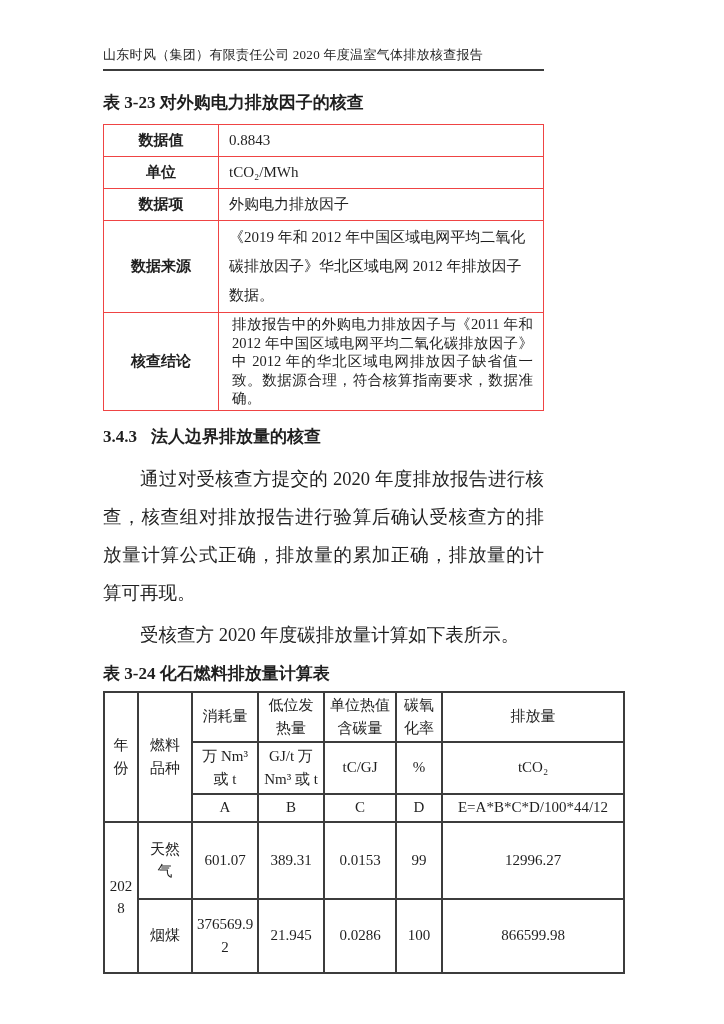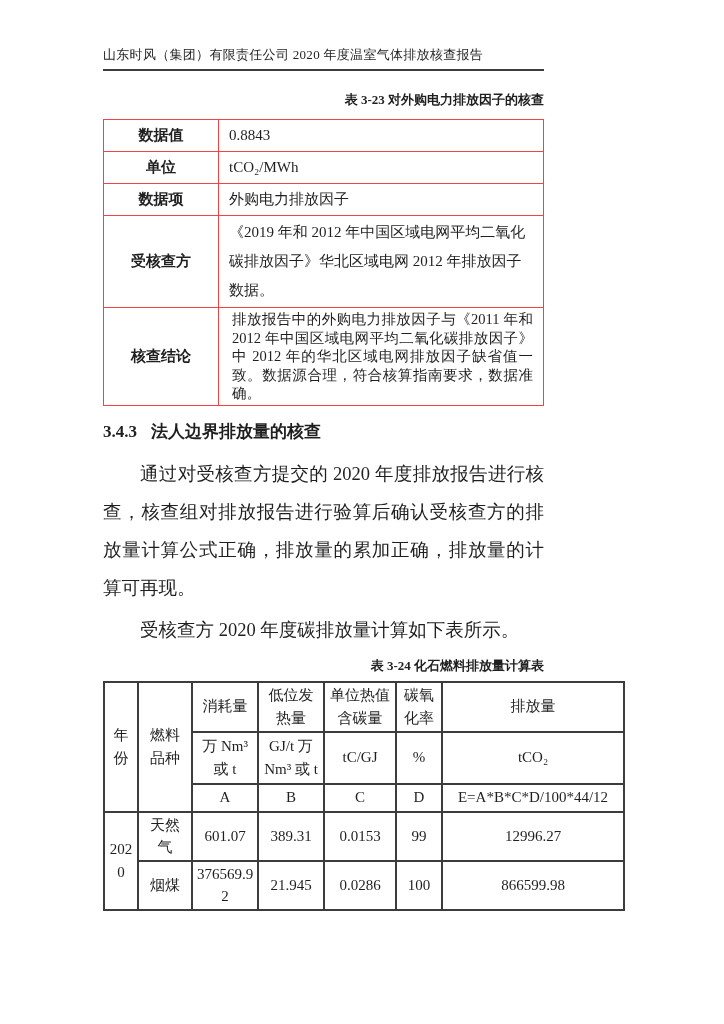--- a/index.html
+++ b/index.html
@@ -15,23 +15,23 @@
   
   .doc-header {
     font-size:13px;
     letter-spacing:0.3px;
     padding-bottom:5px;
     border-bottom:2px solid #3c3c3c;
   }
 
   
   .tbl-title {
-    text-align:right;
+    text-align:left;
     font-weight:bold;
-    font-size:13px;
+    font-size:17px;
     margin:20px 0 10px 0;
   }
 
   
   table.t23 { width:100%; border-collapse:collapse; table-layout:fixed; }
   .t23 td {
     border:1px solid #ef4444;
     font-size:15px;
     padding:2px 10px;
     vertical-align:middle;
@@ -62,21 +62,21 @@
   table.t24 { width:100%; border-collapse:collapse; table-layout:fixed; }
   .t24 td {
     border:2px solid #3c3c3c;
     font-size:15px;
     text-align:center;
     vertical-align:middle;
     padding:1px 3px;
     word-break:break-all;
     line-height:1.5;
   }
-  .t24 td.fuel-cell { padding:1px 6px; }
+  .t24 td.fuel-cell { padding:15px 6px; }
   .t24 tr.h1 td { height:46px; }
   .t24 tr.h2 td { height:48px; }
   .t24 tr.h3 td { height:24px; }
   .t24 tr.d1 td { height:36px; }
   .t24 tr.d2 td { height:42px; }
 </style>
 </head>
 <body>
 
 <div class="page">
@@ -99,21 +99,21 @@
     </tr>
     <tr class="r-s">
       <td class="lbl">单位</td>
       <td class="val">tCO₂/MWh</td>
     </tr>
     <tr class="r-s">
       <td class="lbl">数据项</td>
       <td class="val">外购电力排放因子</td>
     </tr>
     <tr class="r-src">
-      <td class="lbl">受核查方</td>
+      <td class="lbl">数据来源</td>
       <td class="val">《2019 年和 2012 年中国区域电网平均二氧化碳排放因子》华北区域电网 2012 年排放因子数据。</td>
     </tr>
     <tr class="r-concl">
       <td class="lbl">核查结论</td>
       <td class="val">排放报告中的外购电力排放因子与《2011 年和 2012 年中国区域电网平均二氧化碳排放因子》中 2012 年的华北区域电网排放因子缺省值一致。数据源合理，符合核算指南要求，数据准确。</td>
     </tr>
   </tbody>
     </table>
 
 
@@ -154,21 +154,21 @@
       <td>tCO₂</td>
     </tr>
     <tr class="h3">
       <td>A</td>
       <td>B</td>
       <td>C</td>
       <td>D</td>
       <td>E=A*B*C*D/100*44/12</td>
     </tr>
     <tr class="d1">
-      <td rowspan="2">2020</td>
+      <td rowspan="2">2028</td>
       <td class="fuel-cell">天然气</td>
       <td>601.07</td>
       <td>389.31</td>
       <td>0.0153</td>
       <td>99</td>
       <td>12996.27</td>
     </tr>
     <tr class="d2">
       <td class="fuel-cell">烟煤</td>
       <td>376569.92</td>

